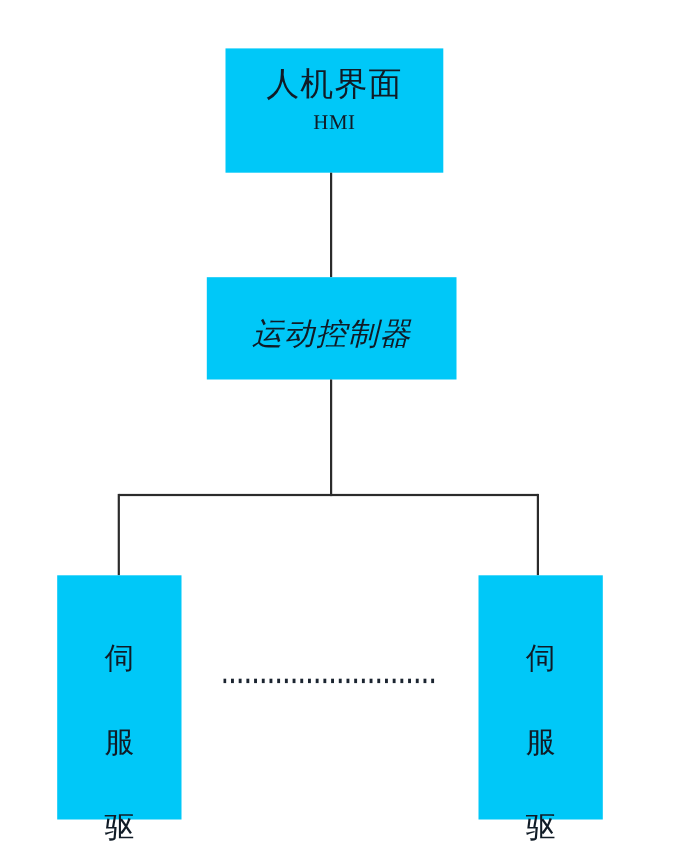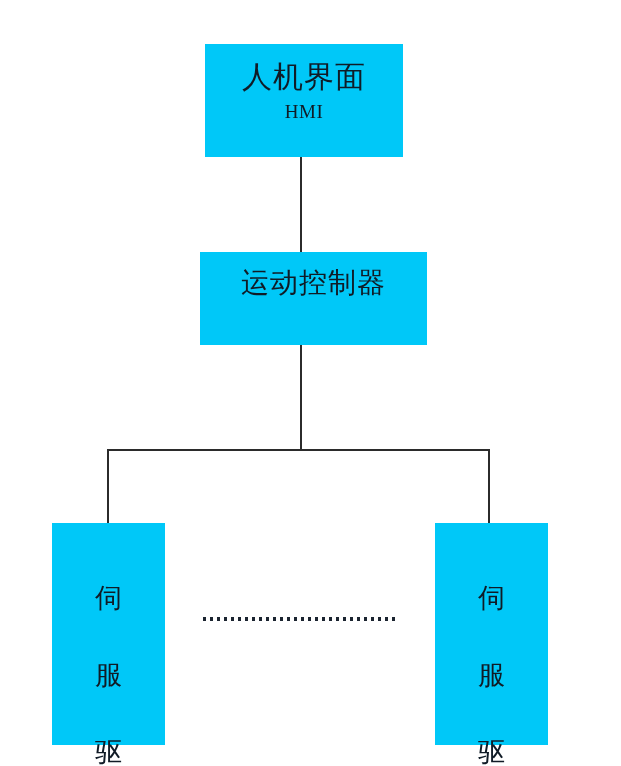--- a/index.html
+++ b/index.html
@@ -51,26 +51,27 @@
   }
   #node-hmi .label .line2 {
     display: block;
     margin-top: 4px;
     font-size: 19px;
     letter-spacing: 0.5px;
   }
 
   
   #node-controller {
-    left: 200px;
+    left: 188px;
     top: 240px;
     width: 227px;
     height: 93px;
-    align-items: flex-start;
+    align-items: center;
     padding-top: 13px;
+    font-style: italic;
   }
   #node-controller .label {
     font-size: 28px;
     letter-spacing: 1px;
   }
 
   
   .node-servo {
     top: 511px;
     width: 113px;

